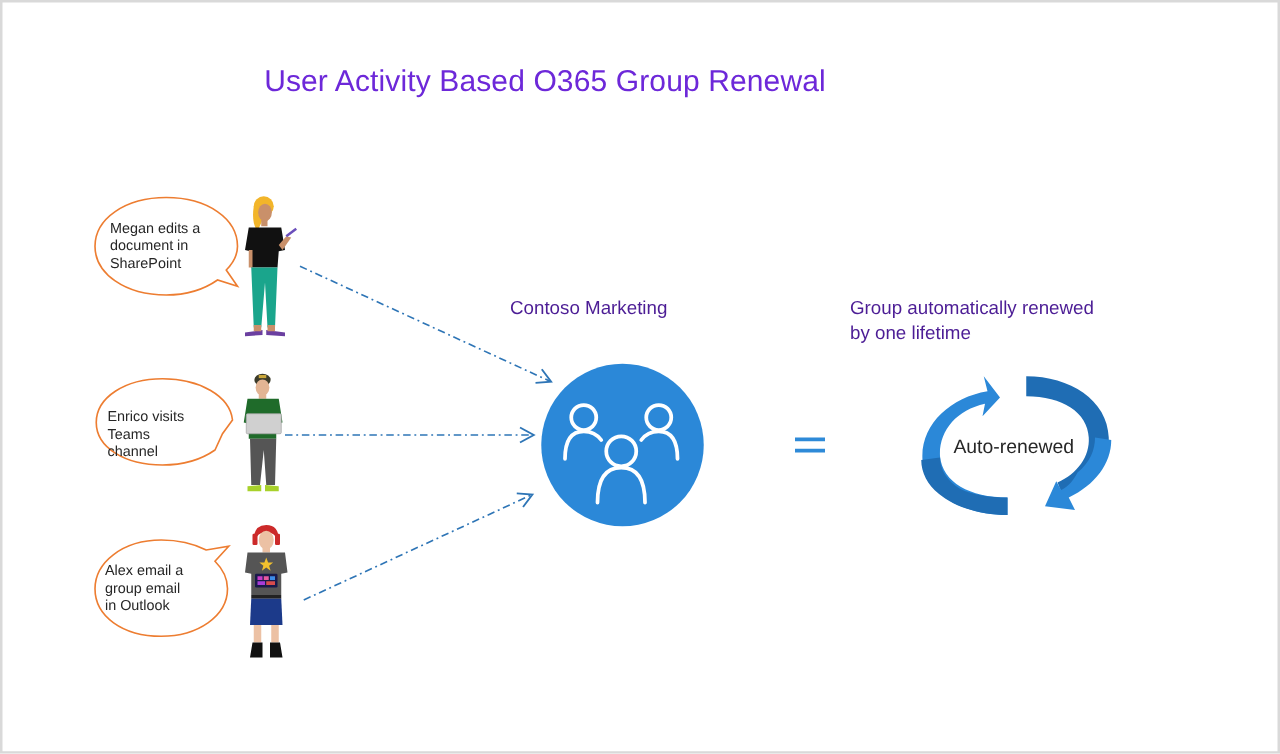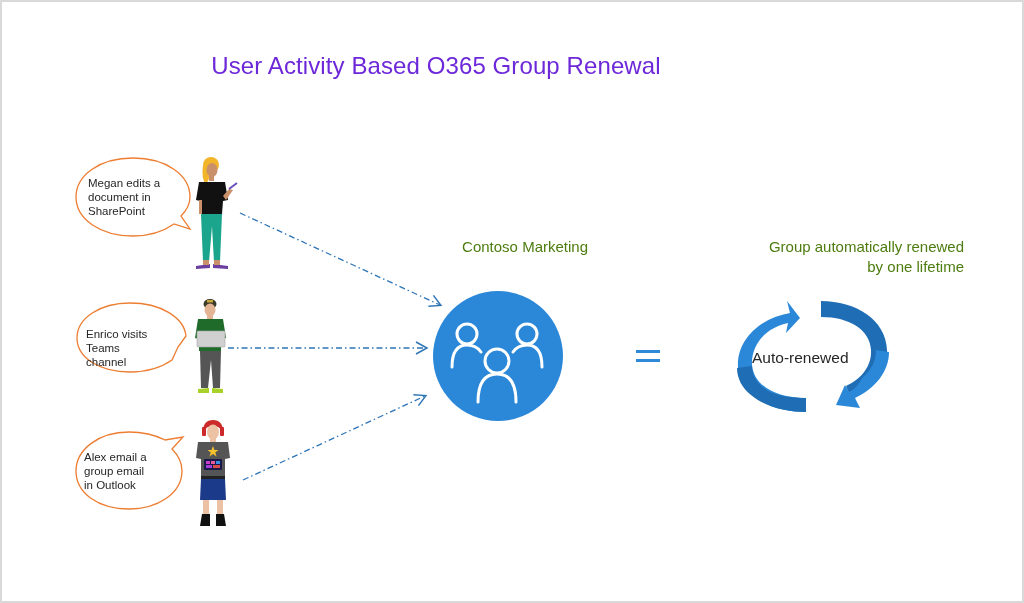--- a/index.html
+++ b/index.html
@@ -1,21 +1,21 @@
 <!DOCTYPE html>
 <html><head>
   <meta charset="utf-8">
   <style>
     html, body { margin: 0; padding: 0; background: #ffffff; }
     body { width: 1024px; height: 603px; position: relative; overflow: hidden; font-family: "Liberation Sans", "DejaVu Sans", sans-serif; }
     .frame { position: absolute; left: 0; top: 0; width: 1020px; height: 599px; border: 2px solid #d9d9d9; border-top-width: 2px; border-left-width: 2px; background: #ffffff; }
     .title { position: absolute; left: 0; width: 872px; top: 52px; text-align: center; font-size: 24px; color: #6d28d9; letter-spacing: 0.1px; }
     .bubble-text { position: absolute; font-size: 11.5px; line-height: 14px; color: #262626; width: 90px; }
-    .caption { position: absolute; text-align: right; font-size: 15px; line-height: 20px; color: #4d7c0f; }
-    .center-label { position: absolute; font-size: 15.5px; color: #262626; text-align: left; }
+    .caption { position: absolute; text-align: left; font-size: 15px; line-height: 20px; color: #4c1d95; }
+    .center-label { position: absolute; font-size: 15.5px; color: #262626; text-align: center; }
     svg.layer { position: absolute; left: 0; top: 0; }
     .equals { position: absolute; left: 636px; top: 348px; width: 26px; height: 18px; }
     .equals span { position: absolute; left: 0; width: 24px; height: 3px; background: #2e8ad8; }
   </style>
 </head>
 <body>
 
 <div class="frame"></div>
 
 <div class="title">User Activity Based O365 Group Renewal</div>
@@ -133,18 +133,18 @@
 
 <div class="caption" style="left:408px; top:237px; width:180px;">
   <div>Contoso Marketing</div>
 </div>
 
 <div class="equals">
   <span style="top:2px;"></span>
   <span style="top:11px;"></span>
 </div>
 
-<div class="caption" style="left:704px; top:237px; width:260px;">
+<div class="caption" style="left:680px; top:237px; width:260px;">
   <div>Group automatically renewed</div>
   <div>by one lifetime</div>
 </div>
 
 <div class="center-label" style="left:752px; top:349px; width:118px;">Auto-renewed</div>
 
 </body></html>

